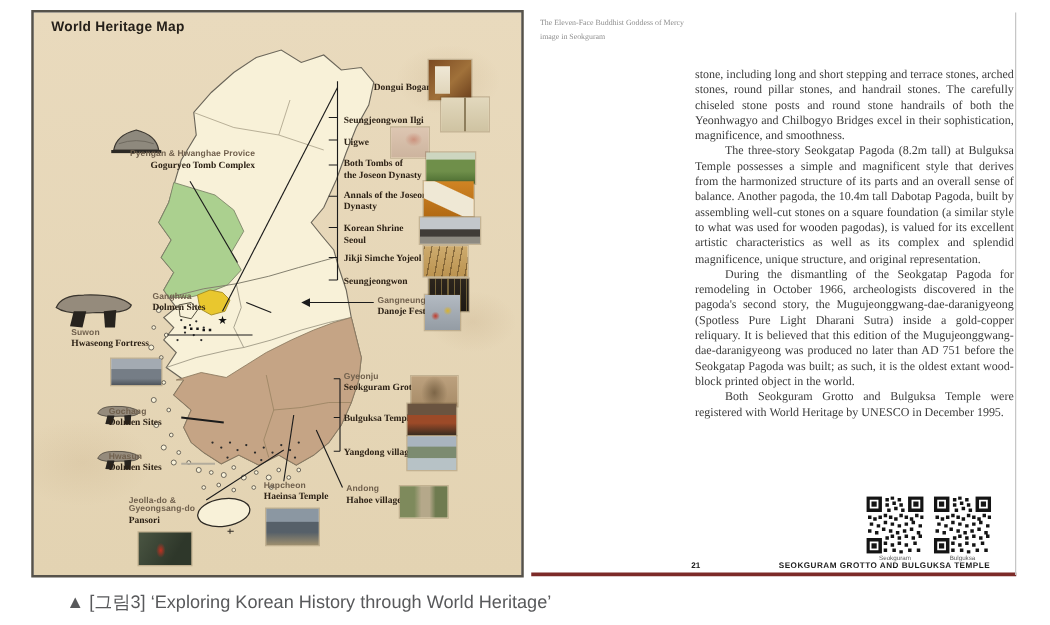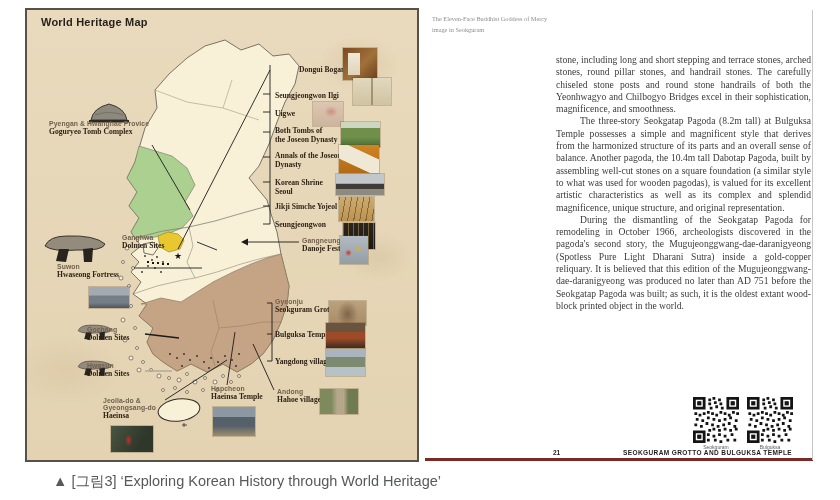--- a/index.html
+++ b/index.html
@@ -14,21 +14,21 @@
       radial-gradient(80px 50px at 10% 80%, rgba(150,110,60,.09), transparent 70%),
       radial-gradient(50px 35px at 90% 55%, rgba(140,100,55,.10), transparent 70%),
       linear-gradient(#e9dabd,#e3d3b2);}
   .map-title{position:absolute;left:14px;top:6px;font:bold 11px "Liberation Sans",sans-serif;
     color:#241f19;letter-spacing:.2px;}
   .map-svg{position:absolute;left:0;top:0;}
 
   .lbl{position:absolute;line-height:1.18;}
   .place{font:bold 6.8px "Liberation Sans",sans-serif;color:#70604d;letter-spacing:.1px;}
   .site{font:bold 7.6px "Liberation Serif",serif;color:#2d2216;}
-  .right{text-align:left;} .center{text-align:left;}
+  .right{text-align:left;} .center{text-align:right;}
 
   .thumb{position:absolute;box-shadow:0 0 0 1px rgba(90,70,40,.25);}
   .t-dongui{background:linear-gradient(#efe8d6,#e0d5ba) no-repeat 5px 5px/12px 22px,
             linear-gradient(135deg,#7b4a22,#a0713a 55%,#6b3f1c);}
   .t-seungjeongwon{background:linear-gradient(90deg,transparent 48%,#8a7a58 49%,#8a7a58 51%,transparent 52%),
             linear-gradient(#e2d8bd,#cfc3a2);}
   .t-uigwe{background:radial-gradient(10px 8px at 60% 40%, rgba(190,90,70,.45), transparent 70%),
             linear-gradient(#ddc6b2,#cdb49e);}
   .t-royal{background:linear-gradient(#cdd6c0 0 22%, #6f8f4a 23% 60%, #4a6b30 100%);}
   .t-annals{background:linear-gradient(25deg,transparent 30%,#efe8d5 32% 68%,transparent 70%),
@@ -242,21 +242,21 @@
       <div class="place">Gochang</div>
       <div class="site">Dolmen Sites</div>
     </div>
     <div class="lbl right" style="left:60px;top:352px;width:55px">
       <div class="place">Hwasun</div>
       <div class="site">Dolmen Sites</div>
     </div>
     <div class="lbl" style="left:76px;top:387px;width:62px">
       <div class="place">Jeolla-do &amp;</div>
       <div class="place">Gyeongsang-do</div>
-      <div class="site">Haeinsa</div>
+      <div class="site">Pansori</div>
     </div>
     <div class="thumb t-pansori" style="left:84px;top:416px;width:42px;height:26px"></div>
 
     <div class="lbl" style="left:272px;top:55px">
       <div class="site">Dongui Bogam</div>
     </div>
     <div class="thumb t-dongui" style="left:316px;top:38px;width:34px;height:32px"></div>
     <div class="lbl" style="left:248px;top:81px">
       <div class="site">Seungjeongwon Ilgi</div>
     </div>
@@ -321,20 +321,21 @@
   <div class="page">
     <div class="photo-cap">
       <div>The Eleven-Face Buddhist Goddess of Mercy</div>
       <div>image in Seokguram</div>
     </div>
 
     <div class="body-text">
       <p>stone, including long and short stepping and terrace stones, arched stones, round pillar stones, and handrail stones. The carefully chiseled stone posts and round stone handrails of both the Yeonhwagyo and Chilbogyo Bridges excel in their sophistication, magnificence, and smoothness.</p>
       <p>The three-story Seokgatap Pagoda (8.2m tall) at Bulguksa Temple possesses a simple and magnificent style that derives from the harmonized structure of its parts and an overall sense of balance. Another pagoda, the 10.4m tall Dabotap Pagoda, built by assembling well-cut stones on a square foundation (a similar style to what was used for wooden pagodas), is valued for its excellent artistic characteristics as well as its complex and splendid magnificence, unique structure, and original representation.</p>
       <p>During the dismantling of the Seokgatap Pagoda for remodeling in October 1966, archeologists discovered in the pagoda's second story, the Mugujeonggwang-dae-daranigyeong (Spotless Pure Light Dharani Sutra) inside a gold-copper reliquary. It is believed that this edition of the Mugujeonggwang-dae-daranigyeong was produced no later than AD 751 before the Seokgatap Pagoda was built; as such, it is the oldest extant wood-block printed object in the world.</p>
+      <p>Both Seokguram Grotto and Bulguksa Temple were registered with World Heritage by UNESCO in December 1995.</p>
     </div>
 
     <svg class="qr" style="left:268px;top:389px">
         <use href="#qrsym"></use>
       </svg>
     <svg class="qr" style="left:322px;top:389px">
         <use href="#qrsym"></use>
       </svg>
     <div class="qr-label" style="left:268px;top:436px">Seokguram</div>
     <div class="qr-label" style="left:322px;top:436px">Bulguksa</div>

